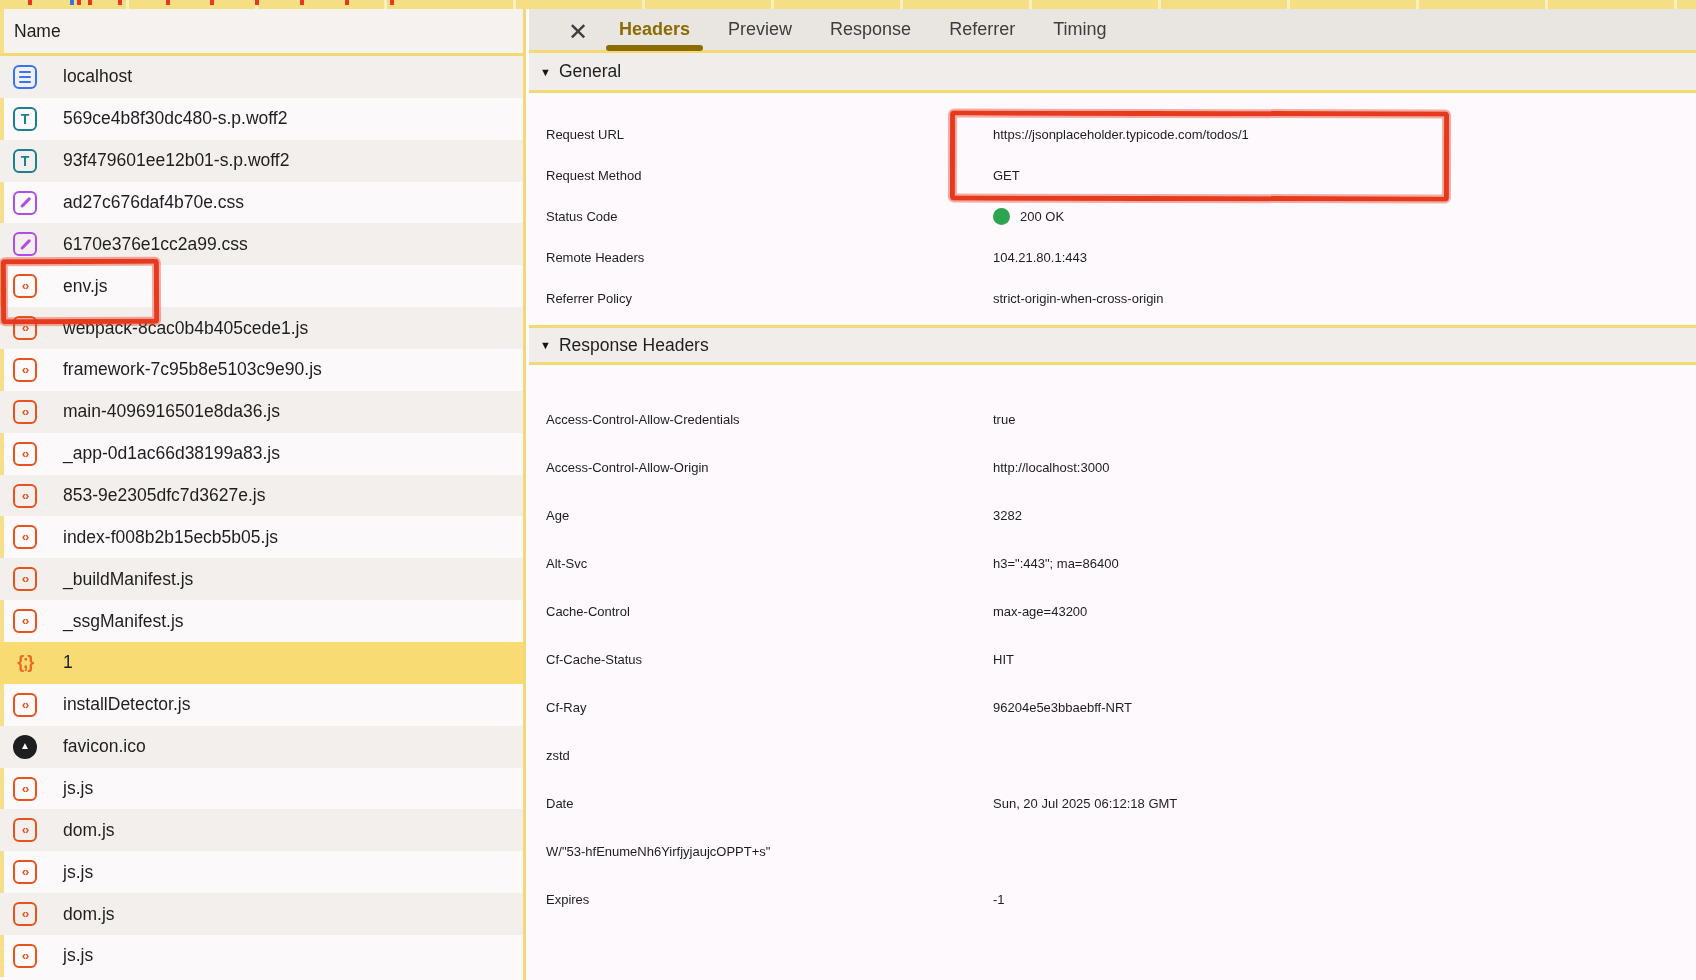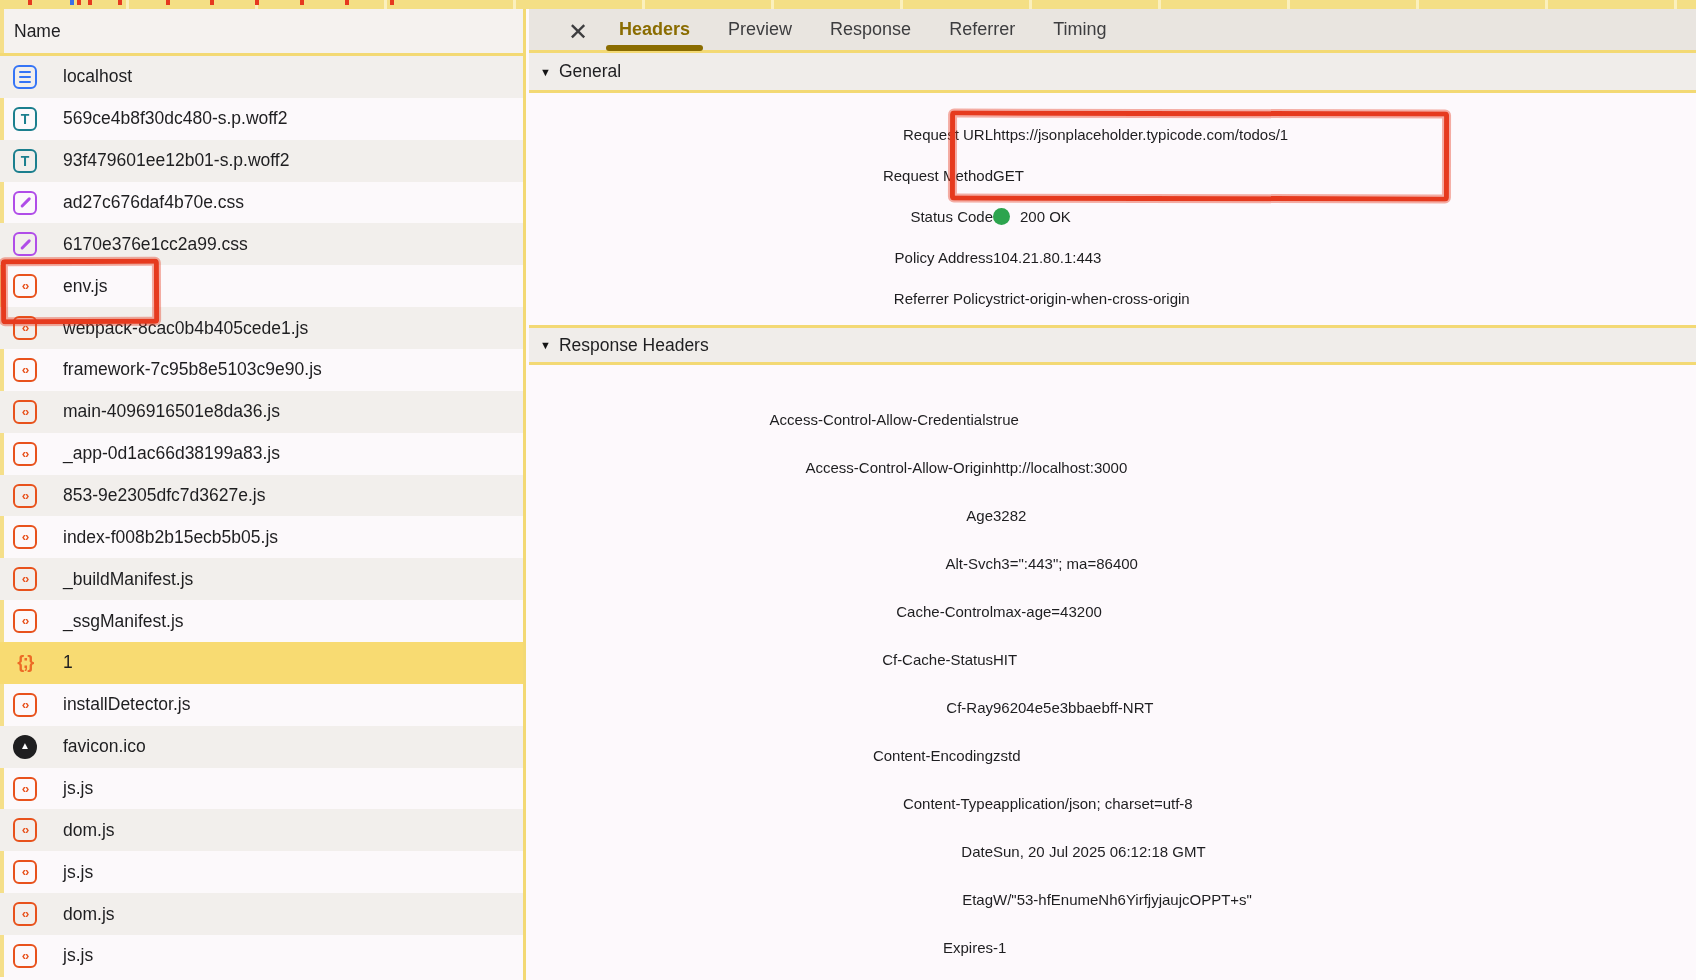--- a/index.html
+++ b/index.html
@@ -68,21 +68,21 @@
   .section-header{
     height:40px;background:#f0edea;border-bottom:3px solid #f3d974;
     display:flex;align-items:center;gap:8px;padding-left:11px;box-sizing:border-box;
     font-size:17.5px;color:#1e1e20;
   }
   .section-header.bordered-top{border-top:3px solid #f3d974;}
   .disclosure{font-size:11px;color:#141414;}
   .sec-rows{box-sizing:border-box;}
   .sec-rows.general{padding:21px 0 6px 0;}
   .sec-rows.resp{padding-top:30px;}
-  .hrow{display:flex;align-items:center;padding-left:17px;font-size:15px;text-align:right;}
+  .hrow{display:flex;align-items:center;padding-left:17px;font-size:13px;}
   .general .hrow{height:41px;}
   .resp .hrow{height:48px;}
   .hlabel{width:447px;flex:none;color:#1e1e20;}
   .hvalue{color:#1e1e20;display:flex;align-items:center;}
   .dot{width:17px;height:17px;border-radius:50%;margin-right:10px;flex:none;}
   
   .crayon{
     position:absolute;z-index:6;pointer-events:none;
     border:5px solid #e63a1e;border-radius:4px;
     box-shadow:0 0 0 2px rgba(230,58,30,.40), inset 0 0 0 2px rgba(230,58,30,.40);
@@ -235,21 +235,21 @@
           </div>
           <div class="hrow">
             <span class="hlabel">Request Method</span>
             <span class="hvalue">GET</span>
           </div>
           <div class="hrow">
             <span class="hlabel">Status Code</span>
             <span class="hvalue"><span class="dot" style="background: rgb(45, 164, 78);"></span>200 OK</span>
           </div>
           <div class="hrow">
-            <span class="hlabel">Policy Address</span>
+            <span class="hlabel">Remote Headers</span>
             <span class="hvalue">104.21.80.1:443</span>
           </div>
           <div class="hrow">
             <span class="hlabel">Referrer Policy</span>
             <span class="hvalue">strict-origin-when-cross-origin</span>
           </div>
         </div>
         <div class="section-header bordered-top">
           <span class="disclosure">▼</span>
           <span>Response Headers</span>
@@ -277,33 +277,27 @@
           </div>
           <div class="hrow">
             <span class="hlabel">Cf-Cache-Status</span>
             <span class="hvalue">HIT</span>
           </div>
           <div class="hrow">
             <span class="hlabel">Cf-Ray</span>
             <span class="hvalue">96204e5e3bbaebff-NRT</span>
           </div>
           <div class="hrow">
-            <span class="hlabel">Content-Encoding</span>
             <span class="hvalue">zstd</span>
-          </div>
-          <div class="hrow">
-            <span class="hlabel">Content-Type</span>
-            <span class="hvalue">application/json; charset=utf-8</span>
           </div>
           <div class="hrow">
             <span class="hlabel">Date</span>
             <span class="hvalue">Sun, 20 Jul 2025 06:12:18 GMT</span>
           </div>
           <div class="hrow">
-            <span class="hlabel">Etag</span>
             <span class="hvalue">W/"53-hfEnumeNh6YirfjyjaujcOPPT+s"</span>
           </div>
           <div class="hrow">
             <span class="hlabel">Expires</span>
             <span class="hvalue">-1</span>
           </div>
         </div>
       </div>
   </div>
 

